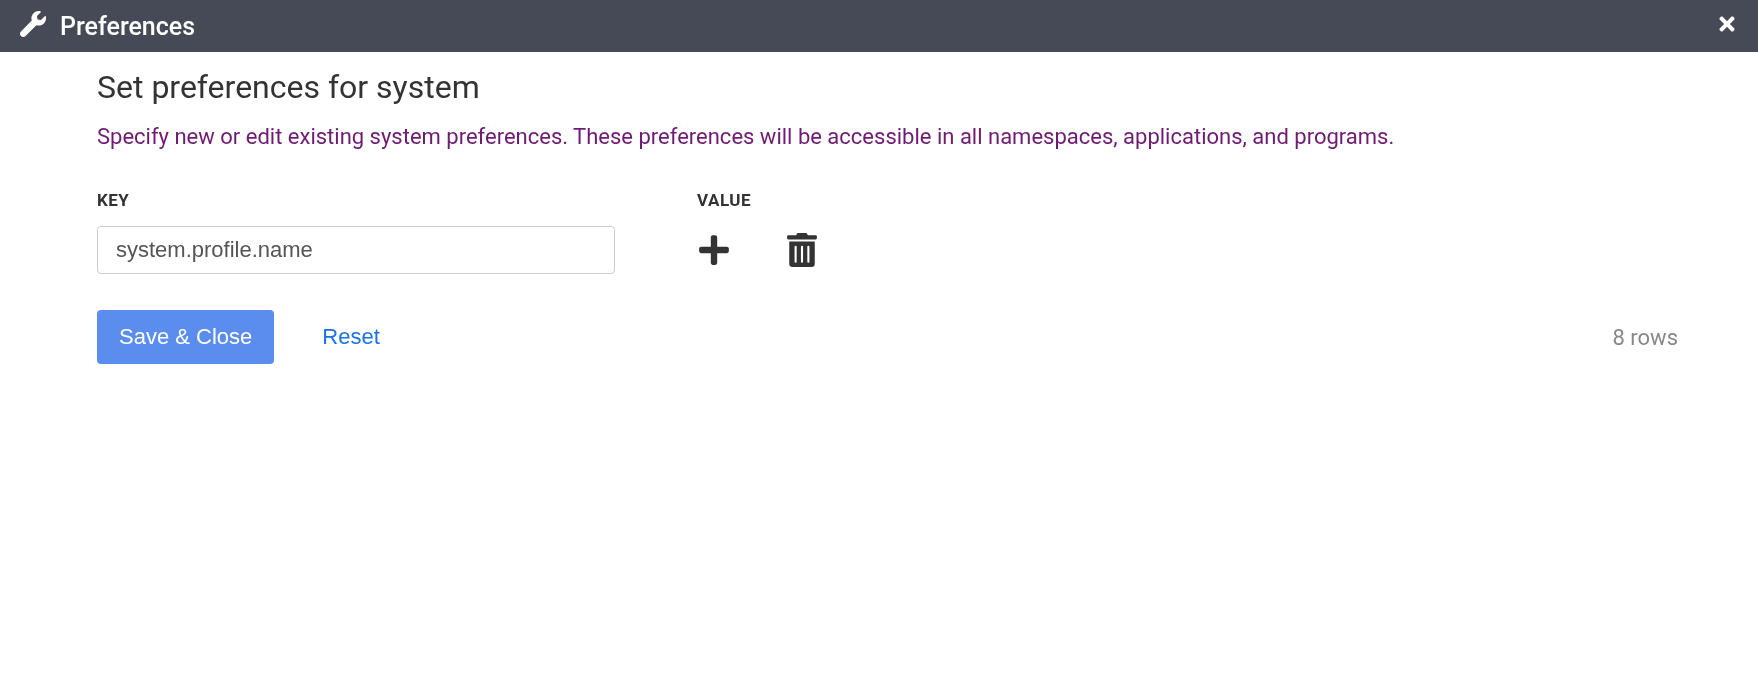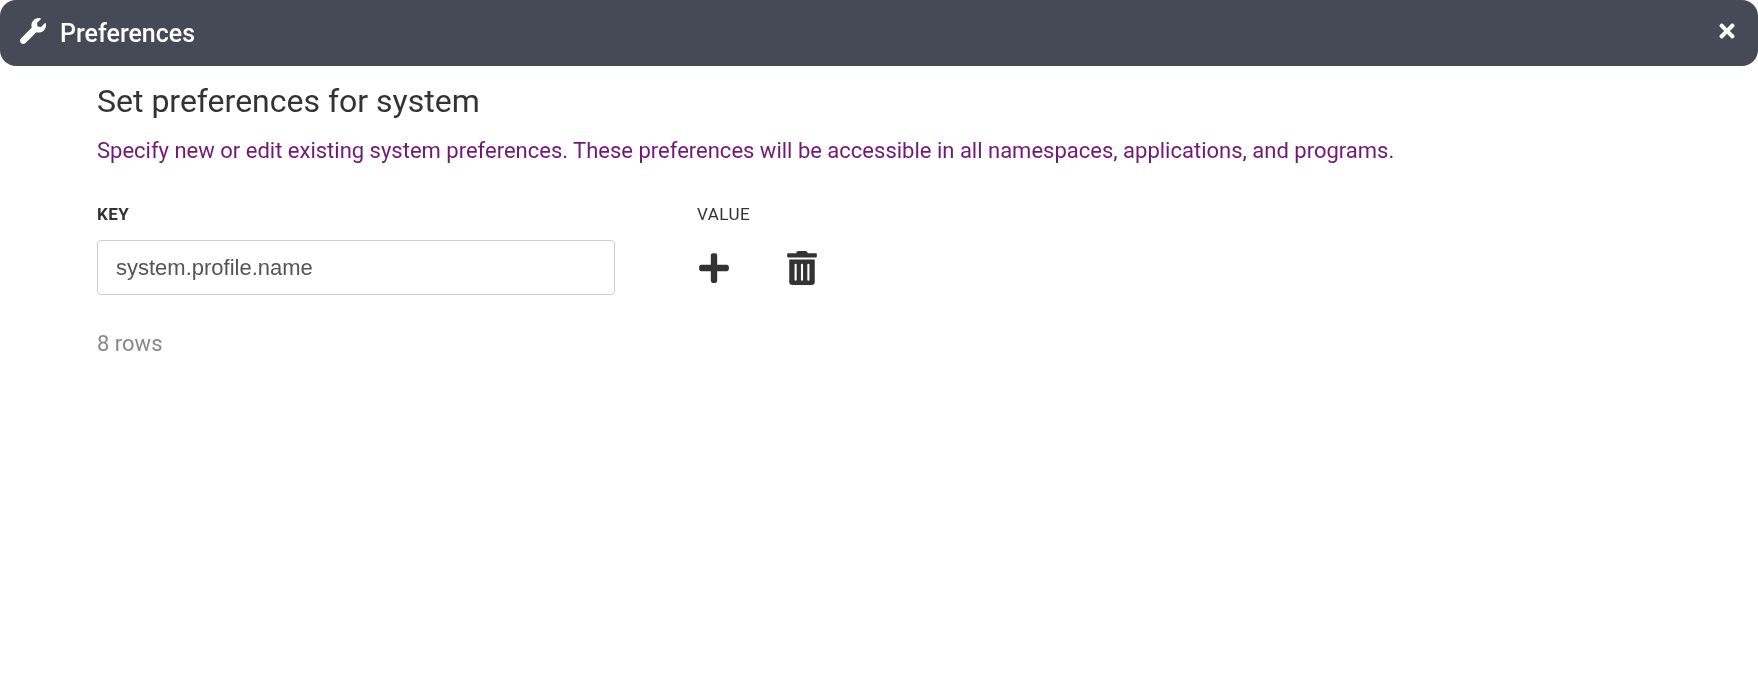--- a/index.html
+++ b/index.html
@@ -13,22 +13,21 @@
     color: #333;
     width: 1758px;
   }
   .header-bar {
     background: #464a57;
     color: #ffffff;
     display: flex;
     align-items: center;
     justify-content: space-between;
     padding: 14px 20px;
-    height: 66px;
-    border-radius: 16px;
+    height: 52px;
   }
   .header-left {
     display: flex;
     align-items: center;
     gap: 14px;
   }
   .header-title {
     font-size: 25px;
     font-weight: 500;
   }
@@ -67,31 +66,31 @@
   }
   .kv-header-key {
     width: 600px;
     font-size: 17px;
     font-weight: 700;
     letter-spacing: 0.5px;
     color: #333;
   }
   .kv-header-value {
     font-size: 17px;
-    font-weight: 400;
+    font-weight: 700;
     letter-spacing: 0.5px;
     color: #333;
   }
   .kv-row {
     display: flex;
     align-items: center;
     margin-bottom: 36px;
   }
   .kv-input {
-    height: 55px;
+    height: 48px;
     border: 1px solid #cccccc;
     border-radius: 4px;
     padding: 0 18px;
     font-size: 22px;
     color: #555;
     background: #fff;
     outline: none;
   }
   .kv-input.key-input {
     width: 518px;
@@ -196,15 +195,19 @@
               <path d="M32 464a48 48 0 0 0 48 48h288a48 48 0 0 0 48-48V128H32zm272-256a16 16 0 0 1 32 0v224a16 16 0 0 1-32 0zm-96 0a16 16 0 0 1 32 0v224a16 16 0 0 1-32 0zm-96 0a16 16 0 0 1 32 0v224a16 16 0 0 1-32 0zM432 32H312l-9.4-18.7A24 24 0 0 0 281.1 0H166.8a23.72 23.72 0 0 0-21.4 13.3L136 32H16A16 16 0 0 0 0 48v32a16 16 0 0 0 16 16h416a16 16 0 0 0 16-16V48a16 16 0 0 0-16-16z"></path>
             </svg>
         </span>
       </div>
     </div>
 
 
   </div>
 
   <div class="footer-row">
+    <div class="footer-left">
+      <button class="save-button">Save &amp; Close</button>
+      <button class="reset-link">Reset</button>
+    </div>
     <span class="row-count">8 rows</span>
   </div>
 </div>
 
 </body></html>

